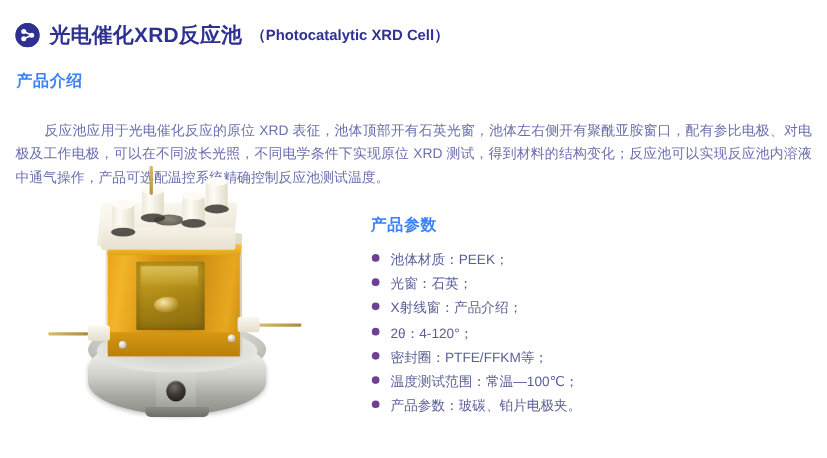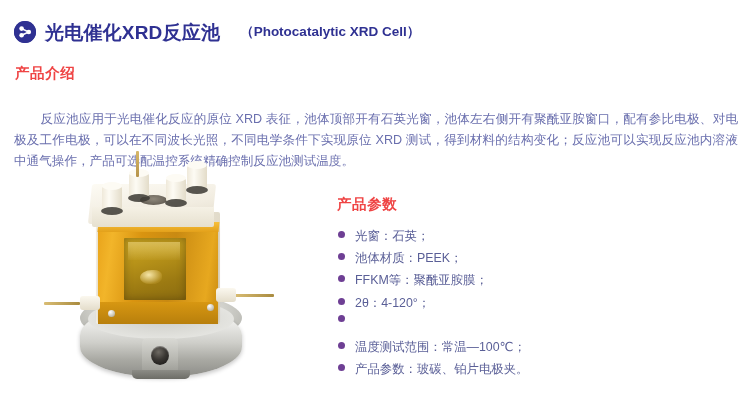--- a/index.html
+++ b/index.html
@@ -48,30 +48,30 @@
     font-weight: 700;
     color: #2f3192;
     letter-spacing: 0.2px;
     line-height: 1;
     white-space: nowrap;
   }
   .title-en {
     font-size: 13.5px;
     font-weight: 700;
     color: #2f3192;
-    margin-left: 20px;
+    margin-left: 8px;
     line-height: 1;
     white-space: nowrap;
   }
 
   
   .section-heading {
     font-size: 14.5px;
     font-weight: 700;
-    color: #ef4444;
+    color: #3b82f6;
     letter-spacing: 0.6px;
     white-space: nowrap;
   }
   #intro-heading {
     position: absolute;
     left: 15px;
     top: 64px;
   }
   #param-heading {
     position: absolute;
@@ -429,36 +429,37 @@
       <div class="post post-4"></div>
       <div class="needle"></div>
     </div>
   </div>
 
   <div class="section-heading" id="param-heading">产品参数</div>
 
   <ul class="param-list">
     <li class="param-item">
       <span class="param-bullet"></span>
+      <span>池体材质：PEEK；</span>
+    </li>
+    <li class="param-item">
+      <span class="param-bullet"></span>
       <span>光窗：石英；</span>
     </li>
     <li class="param-item">
       <span class="param-bullet"></span>
-      <span>池体材质：PEEK；</span>
-    </li>
-    <li class="param-item">
-      <span class="param-bullet"></span>
-      <span>FFKM等：聚酰亚胺膜；</span>
+      <span>X射线窗：产品介绍；</span>
     </li>
     <li class="param-item">
       <span class="param-bullet"></span>
       <span>2θ：4-120°；</span>
     </li>
     <li class="param-item">
       <span class="param-bullet"></span>
+      <span>密封圈：PTFE/FFKM等；</span>
     </li>
     <li class="param-item">
       <span class="param-bullet"></span>
       <span>温度测试范围：常温—100℃；</span>
     </li>
     <li class="param-item">
       <span class="param-bullet"></span>
       <span>产品参数：玻碳、铂片电极夹。</span>
     </li>
   </ul>

